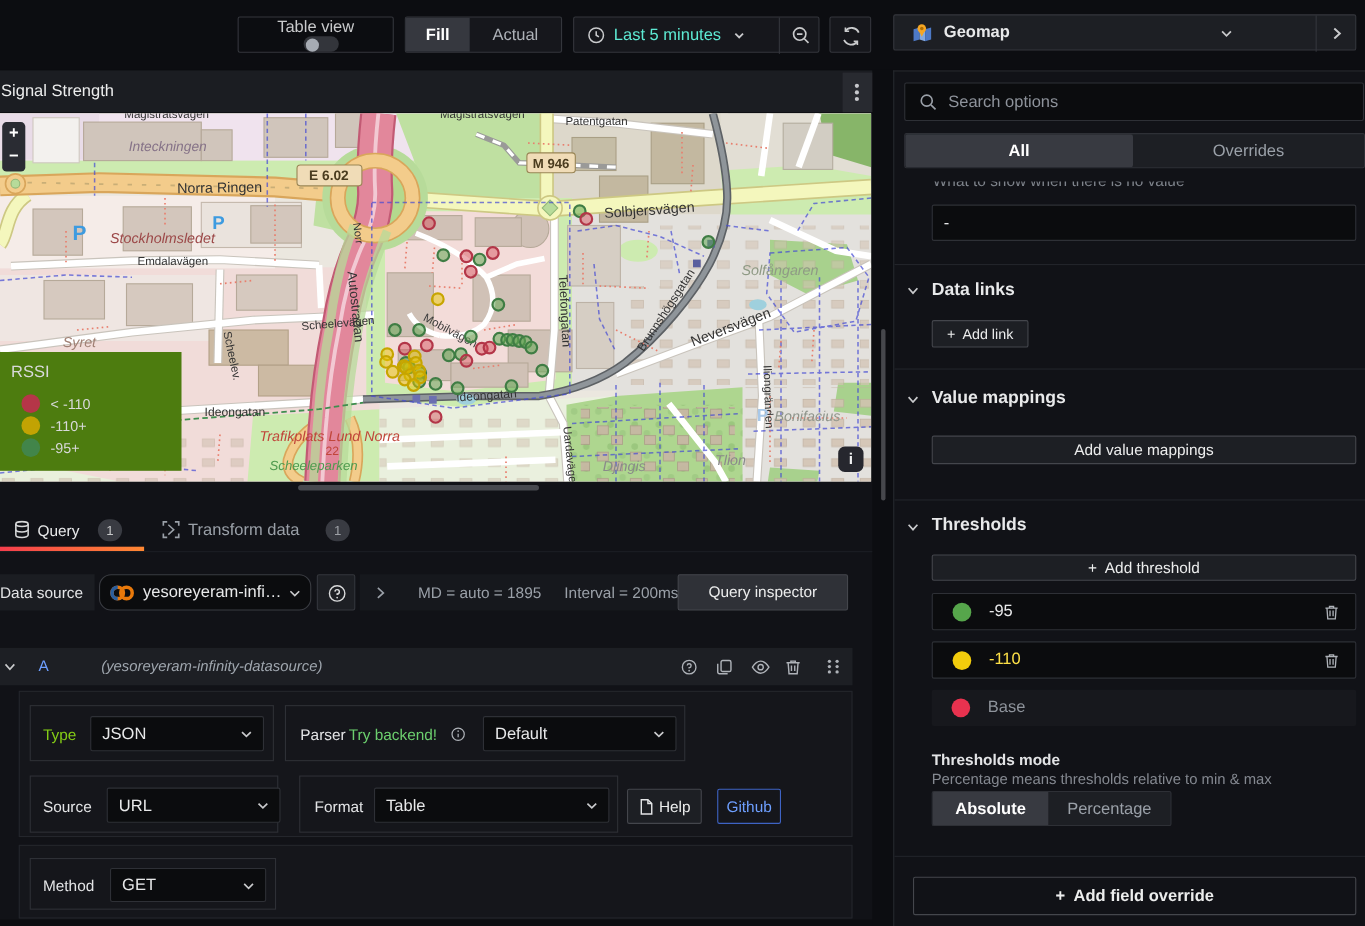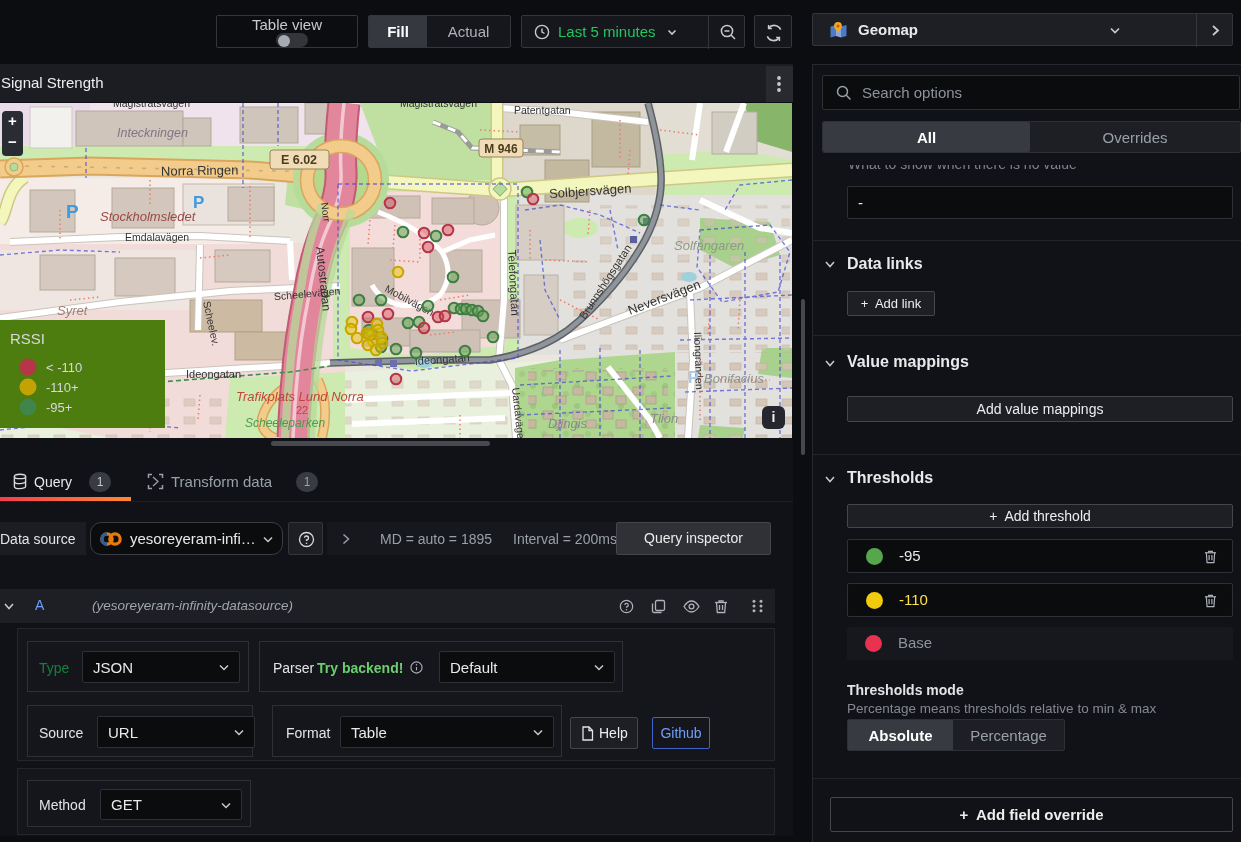--- a/index.html
+++ b/index.html
@@ -27,21 +27,21 @@
 <div class="abs btn-border" style="left:368px;top:15px;width:143px;height:33px;display:flex;background:#16171c;overflow:hidden;">
   <div style="width:58px;height:100%;background:#36383f;display:flex;align-items:center;justify-content:center;font-size:15px;font-weight:bold;color:#fff;">Fill</div>
   <div style="flex:1;display:flex;align-items:center;justify-content:center;font-size:15px;color:#aeb2b8;">Actual</div>
 </div>
 
 <div class="abs btn-border" style="left:521px;top:15px;width:224px;height:33px;background:#16171c;display:flex;align-items:center;">
   <svg style="margin-left:12px;" width="16" height="16" viewBox="0 0 16 16" fill="none" stroke="#c9cacc" stroke-width="1.4">
     <circle cx="8" cy="8" r="6.6"></circle>
         <path d="M8 4.5 V8 L10.5 9.5"></path>
   </svg>
-  <span style="margin-left:8px;font-size:15px;font-weight:500;color:#22c55e;">Last 5 minutes</span>
+  <span style="margin-left:8px;font-size:15px;font-weight:500;color:#5eead4;">Last 5 minutes</span>
   <svg style="margin-left:10px;" width="12" height="12" viewBox="0 0 12 12" fill="none" stroke="#c9cacc" stroke-width="1.6">
         <path d="M2.5 4.5 L6 8 L9.5 4.5"></path>
       </svg>
   <div style="position:absolute;left:186px;top:0;width:1px;height:33px;background:#34363c;"></div>
   <svg style="position:absolute;left:197px;top:7px;" width="19" height="19" viewBox="0 0 19 19" fill="none" stroke="#c9cacc" stroke-width="1.5">
     <circle cx="8" cy="8" r="5.6"></circle>
         <path d="M12.2 12.2 L16 16"></path>
         <path d="M5.5 8 H10.5"></path>
   </svg>
 </div>
@@ -529,32 +529,32 @@
     <circle cx="3" cy="7" r="1.5"></circle>
         <circle cx="10" cy="7" r="1.5"></circle>
     <circle cx="3" cy="11.8" r="1.5"></circle>
         <circle cx="10" cy="11.8" r="1.5"></circle>
   </svg>
 </div>
 
 <div class="abs" style="left:17px;top:628px;width:758px;height:133px;border:1px solid #24262c;background:#15161b;">
 
   <div style="position:absolute;left:9px;top:12px;width:222px;height:51px;border:1px solid #2e3036;">
-    <span style="position:absolute;left:11px;top:18px;font-size:14px;font-weight:500;color:#15803d;">Type</span>
+    <span style="position:absolute;left:11px;top:18px;font-size:14px;font-weight:500;color:#84cc16;">Type</span>
     <div style="position:absolute;left:54px;top:9px;width:158px;height:32px;background:#0b0c0e;border:1px solid #2e3036;border-radius:2px;">
       <span style="position:absolute;left:10px;top:7px;font-size:15px;color:#e8e9ea;">JSON</span>
       <svg style="position:absolute;right:9px;top:12px;" width="12" height="8" viewBox="0 0 12 8" fill="none" stroke="#c9cacc" stroke-width="1.5">
             <path d="M2 1.5 L6 5.5 L10 1.5"></path>
           </svg>
     </div>
   </div>
 
   <div style="position:absolute;left:241px;top:12px;width:364px;height:51px;border:1px solid #2e3036;">
     <span style="position:absolute;left:13px;top:18px;font-size:14px;font-weight:500;color:#e3e4e6;">Parser</span>
-    <span style="position:absolute;left:57px;top:18px;font-size:14px;font-weight:700;color:#6ccf6e;">Try backend!</span>
+    <span style="position:absolute;left:57px;top:18px;font-size:14px;font-weight:400;color:#6ccf6e;">Try backend!</span>
     <svg style="position:absolute;left:150px;top:19px;" width="13" height="13" viewBox="0 0 14 14" fill="none" stroke="#aeb2b8" stroke-width="1.2">
       <circle cx="7" cy="7" r="6"></circle>
           <path d="M7 6.5 V10"></path>
           <circle cx="7" cy="4" r="0.8" fill="#aeb2b8" stroke="none"></circle>
     </svg>
     <div style="position:absolute;left:179px;top:9px;width:176px;height:32px;background:#0b0c0e;border:1px solid #2e3036;border-radius:2px;">
       <span style="position:absolute;left:10px;top:7px;font-size:15px;color:#e8e9ea;">Default</span>
       <svg style="position:absolute;right:9px;top:12px;" width="12" height="8" viewBox="0 0 12 8" fill="none" stroke="#c9cacc" stroke-width="1.5">
             <path d="M2 1.5 L6 5.5 L10 1.5"></path>
           </svg>

